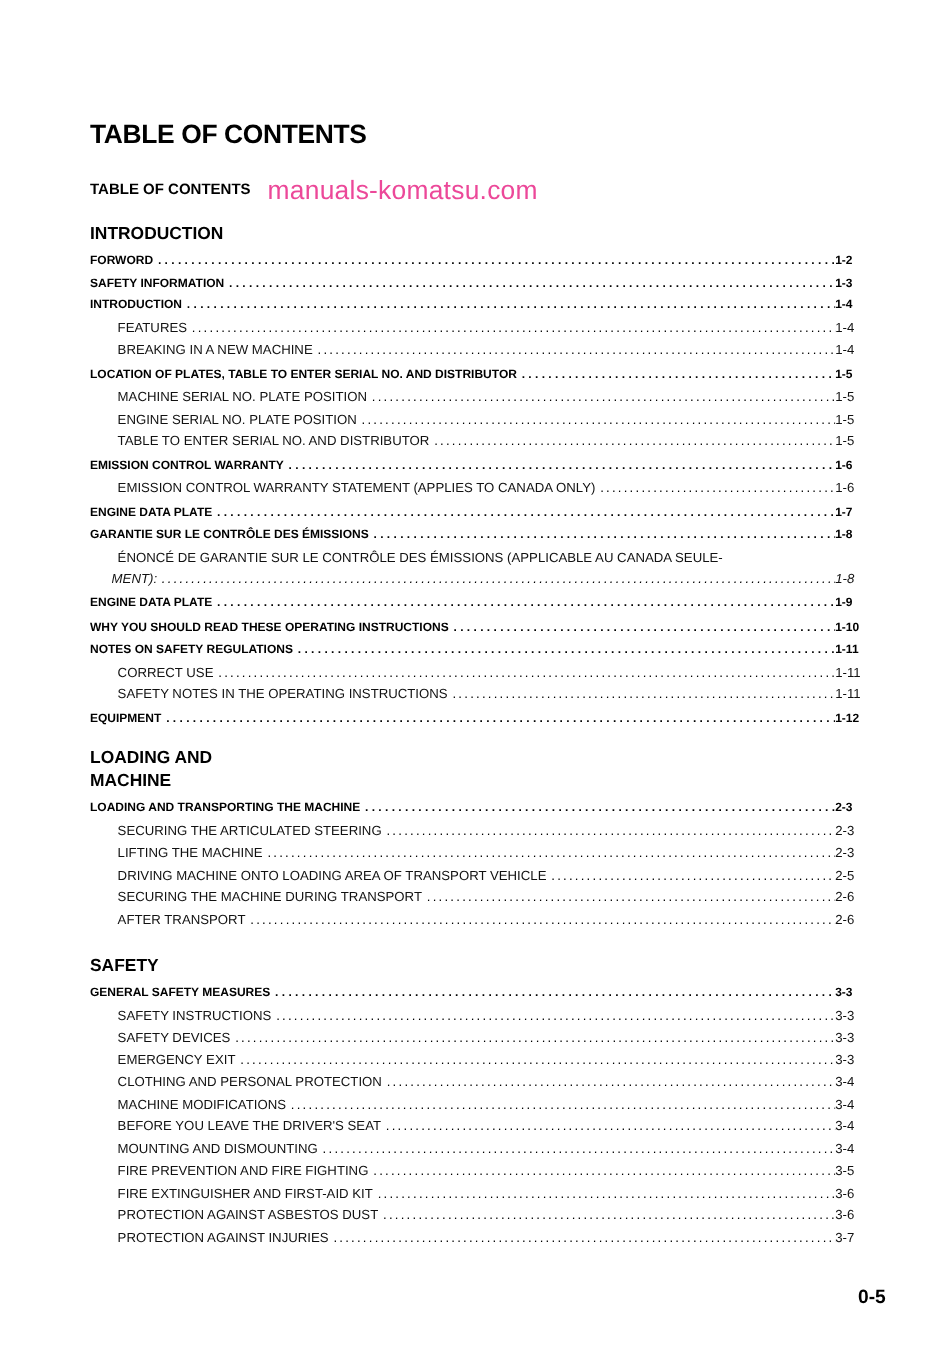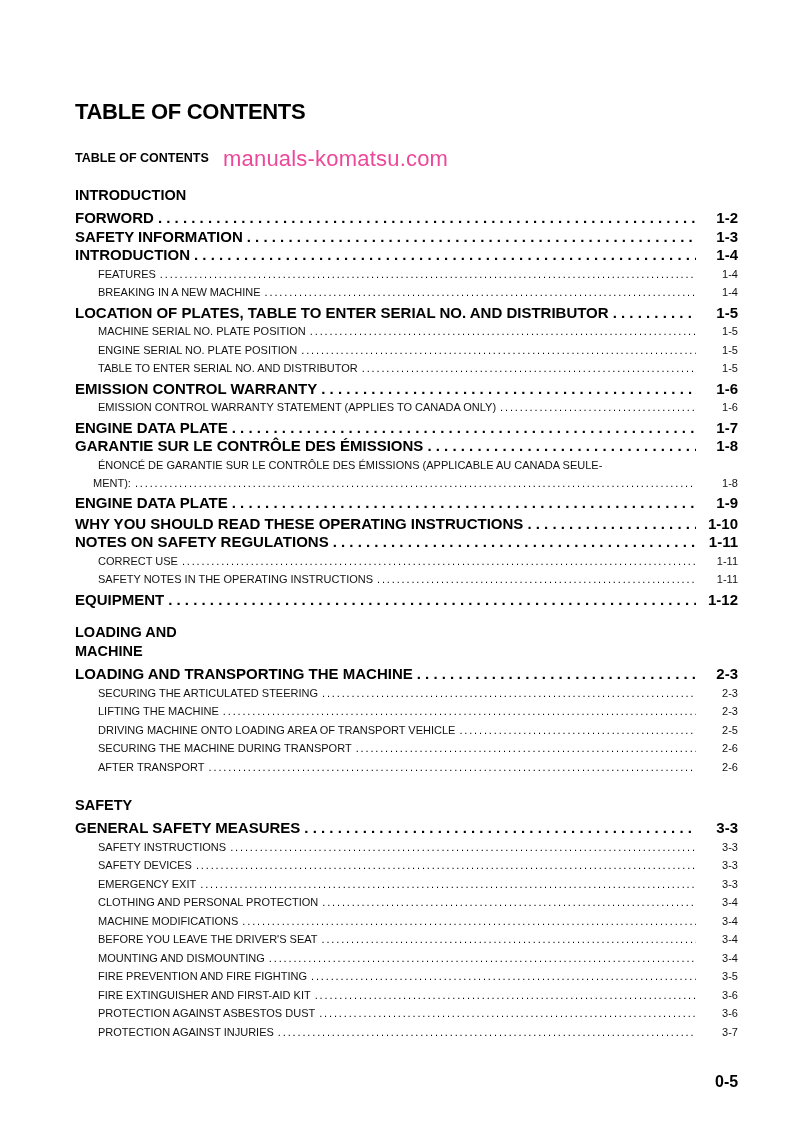--- a/index.html
+++ b/index.html
@@ -5,29 +5,29 @@
   html, body { margin: 0; padding: 0; background: #ffffff; }
   body { width: 793px; height: 1123px; position: relative; overflow: hidden;
          font-family: "Liberation Sans", sans-serif; color: #000; }
   .page-title { position: absolute; left: 75px; top: 99px; font-size: 22px; font-weight: bold; letter-spacing: -0.3px; }
   .toc-sub { position: absolute; left: 75px; top: 151px; font-size: 12.5px; font-weight: bold; }
   .watermark { position: absolute; left: 223px; top: 146px; font-size: 22px; font-weight: normal; color: #ec4899; letter-spacing: 0.2px; }
   .chapters { position: absolute; left: 75px; top: 186px; width: 663px; }
   .chapter { }
   .chapter-title { font-size: 14.5px; font-weight: bold; line-height: 19px; margin: 0; }
   .entries { margin-top: 4px; }
-  .entry { display: flex; align-items: baseline; font-size: 15px; height: 18.5px; line-height: 18.5px; white-space: nowrap; }
+  .entry { display: flex; align-items: baseline; font-size: 10px; height: 18.5px; line-height: 18.5px; white-space: nowrap; }
   .entry.level-1 { font-weight: bold; }
   .entry.level-1 .leader { letter-spacing: 0; }
   .entry.level-2 { padding-left: 23px; color: #111; font-size: 11px; }
   .entry .label { flex: 0 0 auto; padding-right: 4px; }
   .entry .leader { flex: 1 1 auto; overflow: hidden; color: #000; }
   .entry .leader::before { content: ". . . . . . . . . . . . . . . . . . . . . . . . . . . . . . . . . . . . . . . . . . . . . . . . . . . . . . . . . . . . . . . . . . . . . . . . . . . . . . . . . . . . . . . . . . . . . . . . . . . . . . . . . . . . . . . . . . . . . . . . . ."; }
   .entry.level-2 .leader::before { letter-spacing: -0.6px; }
-  .entry .page { flex: 0 0 42px; text-align: right; }
+  .entry .page { flex: 0 0 42px; }
   .entry.gap-before { margin-top: 2px; }
   .entry.wrap-first { height: 18px; }
   .entry.wrap-first .leader::before { content: ""; }
   .chapter + .chapter { margin-top: 12px; }
   .page-footer { position: absolute; left: 715px; top: 1073px; font-size: 16px; font-weight: bold; }
 </style>
 </head>
 <body>
 
 <div class="page-title">TABLE OF CONTENTS</div>
@@ -101,21 +101,21 @@
         </div>
       <div class="entry level-1">
           <span class="label">GARANTIE SUR LE CONTRÔLE DES ÉMISSIONS</span>
           <span class="leader"></span>
           <span class="page">1-8</span>
         </div>
       <div class="entry level-2 wrap-first">
           <span class="label">ÉNONCÉ DE GARANTIE SUR LE CONTRÔLE DES ÉMISSIONS (APPLICABLE AU CANADA SEULE-</span>
           <span class="leader"></span>
         </div>
-      <div class="entry level-2" style="padding-left:18px;">
+      <div class="entry level-2" style="padding-left:18px;font-style:italic;">
           <span class="label">MENT):</span>
           <span class="leader"></span>
           <span class="page">1-8</span>
         </div>
       <div class="entry level-1 gap-before">
           <span class="label">ENGINE DATA PLATE</span>
           <span class="leader"></span>
           <span class="page">1-9</span>
         </div>
       <div class="entry level-1 gap-before">

